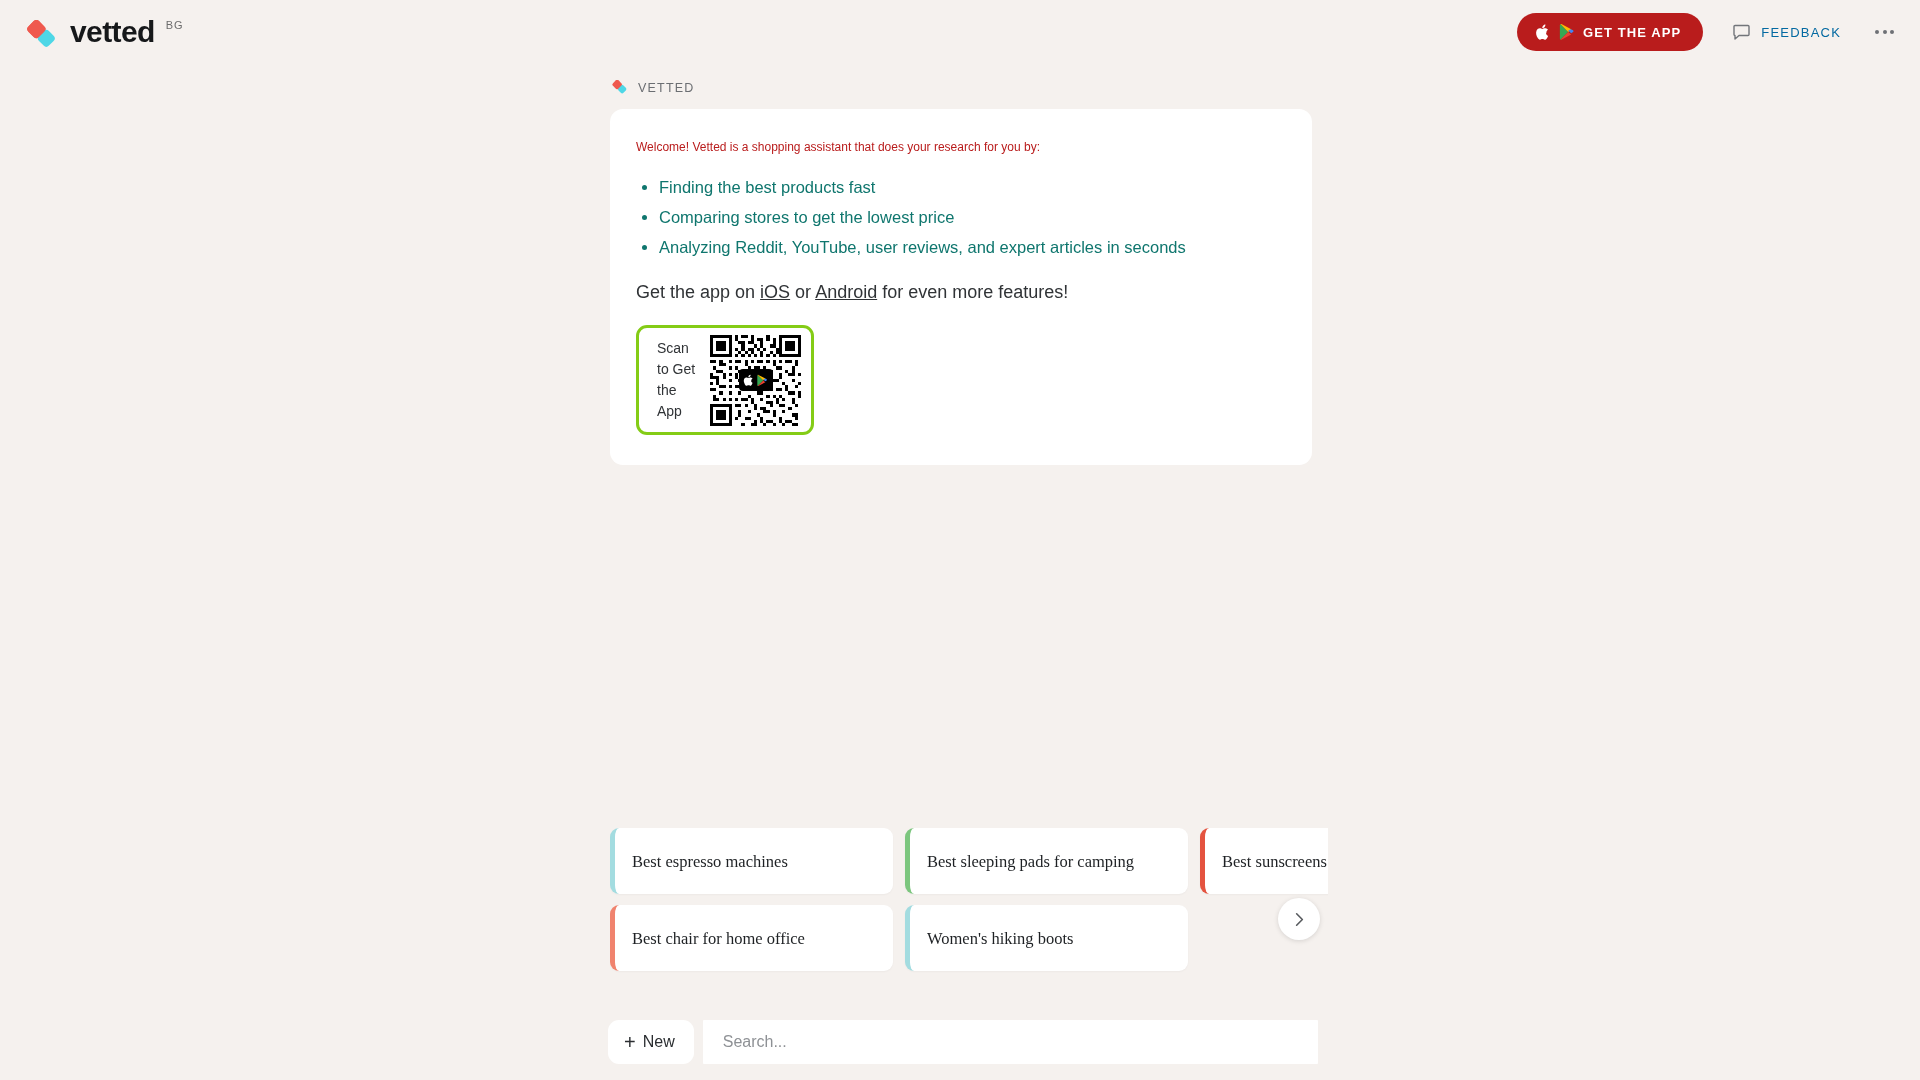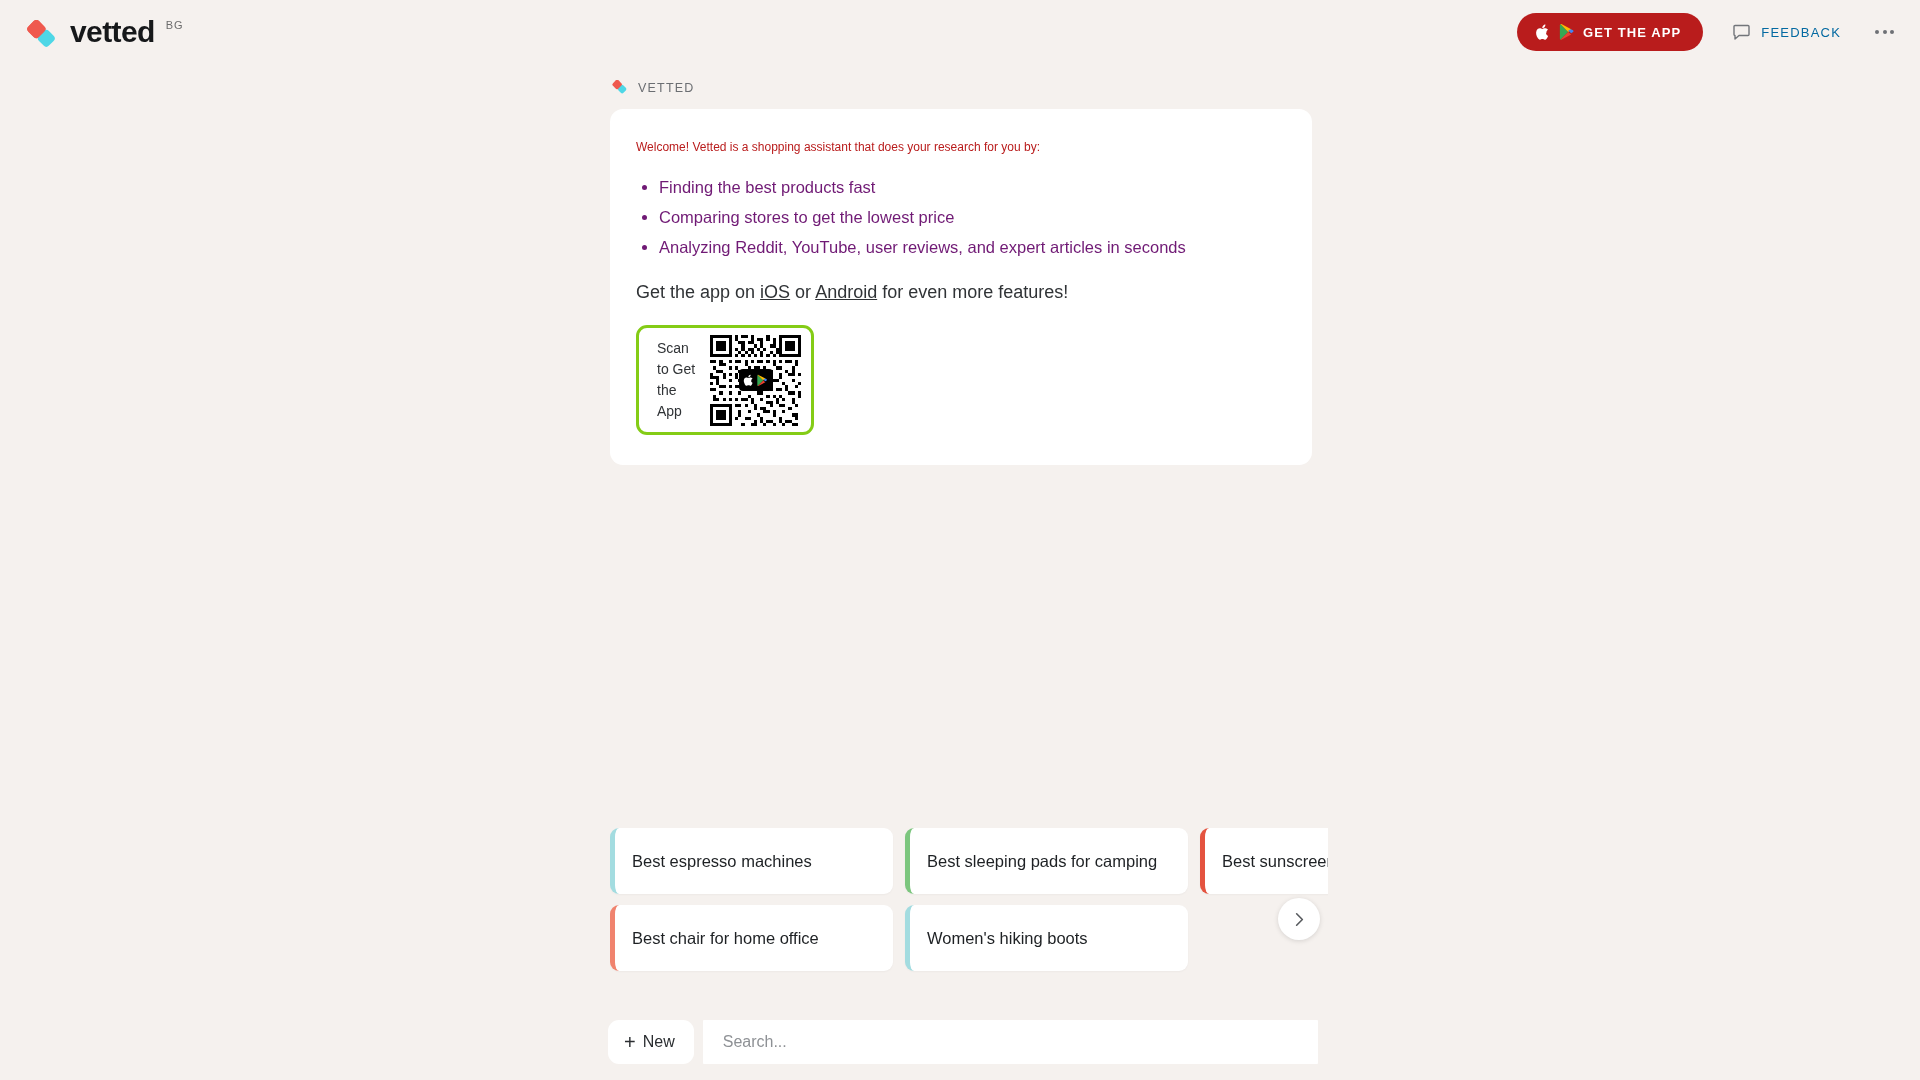--- a/index.html
+++ b/index.html
@@ -63,21 +63,21 @@
     background: #FFFFFF;
     border-radius: 13px;
     padding: 26px 26px 30px 26px;
     width: 702px;
   }
   .welcome-intro {
     font-size: 12px; color: #b91c1c; line-height: 24px;
   }
   .welcome-list { margin: 13px 0 0 0; padding-left: 23px; }
   .welcome-list li {
-    font-size: 16.5px; color: #701a75; line-height: 30px;
+    font-size: 16.5px; color: #0f766e; line-height: 30px;
   }
   .welcome-getapp {
     margin-top: 20px; font-size: 18px; color: #303336;
   }
   .welcome-getapp a { color: #303336; text-decoration: underline; }
 
   .qr-card {
     margin-top: 22px;
     width: 178px; height: 110px;
     background: #fff;
@@ -95,20 +95,21 @@
     width: 34px; height: 22px; background: #000;
     border-radius: 4px;
     display: flex; align-items: center; justify-content: center; gap: 2px;
   }
 
   
   .suggest-wrap {
     position: absolute; left: 0; top: 828px;
     width: 718px; height: 145px;
     overflow: hidden;
+    font-family: Liberation Serif, serif;
   }
   .suggest-grid {
     display: grid;
     grid-template-rows: 66px 66px;
     grid-auto-flow: column;
     grid-auto-columns: 283px;
     gap: 11px 12px;
     width: max-content;
   }
   .sug-card {

